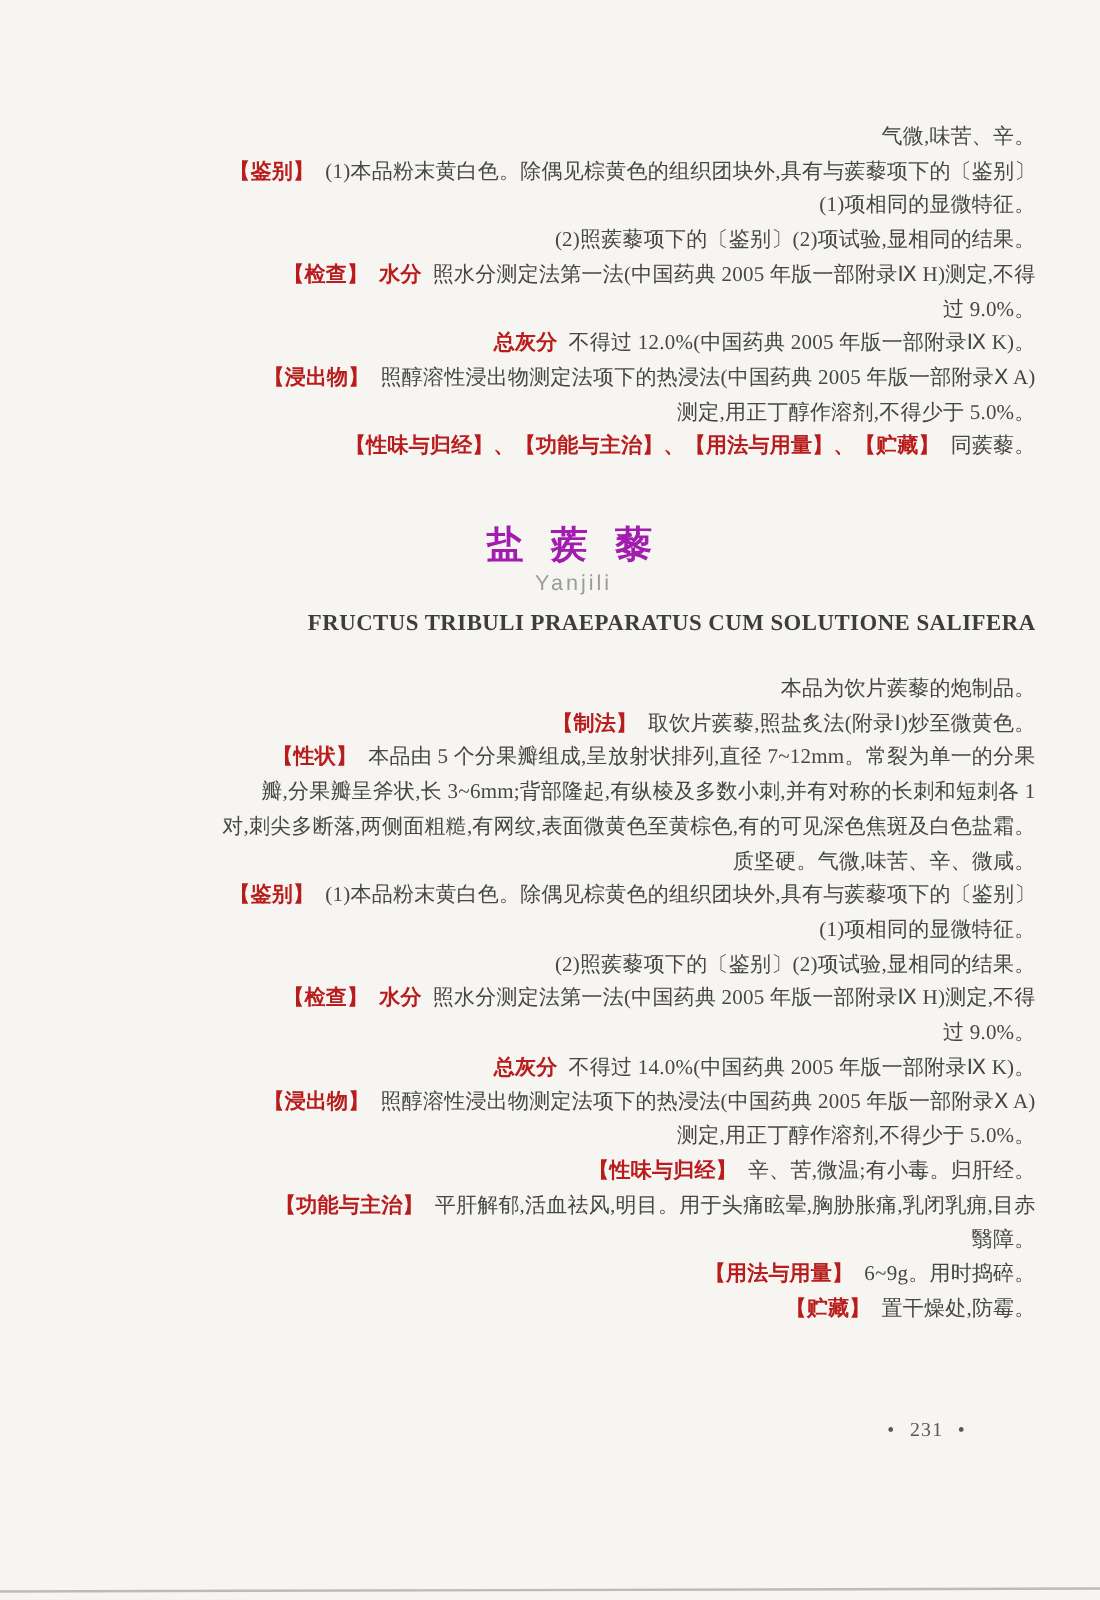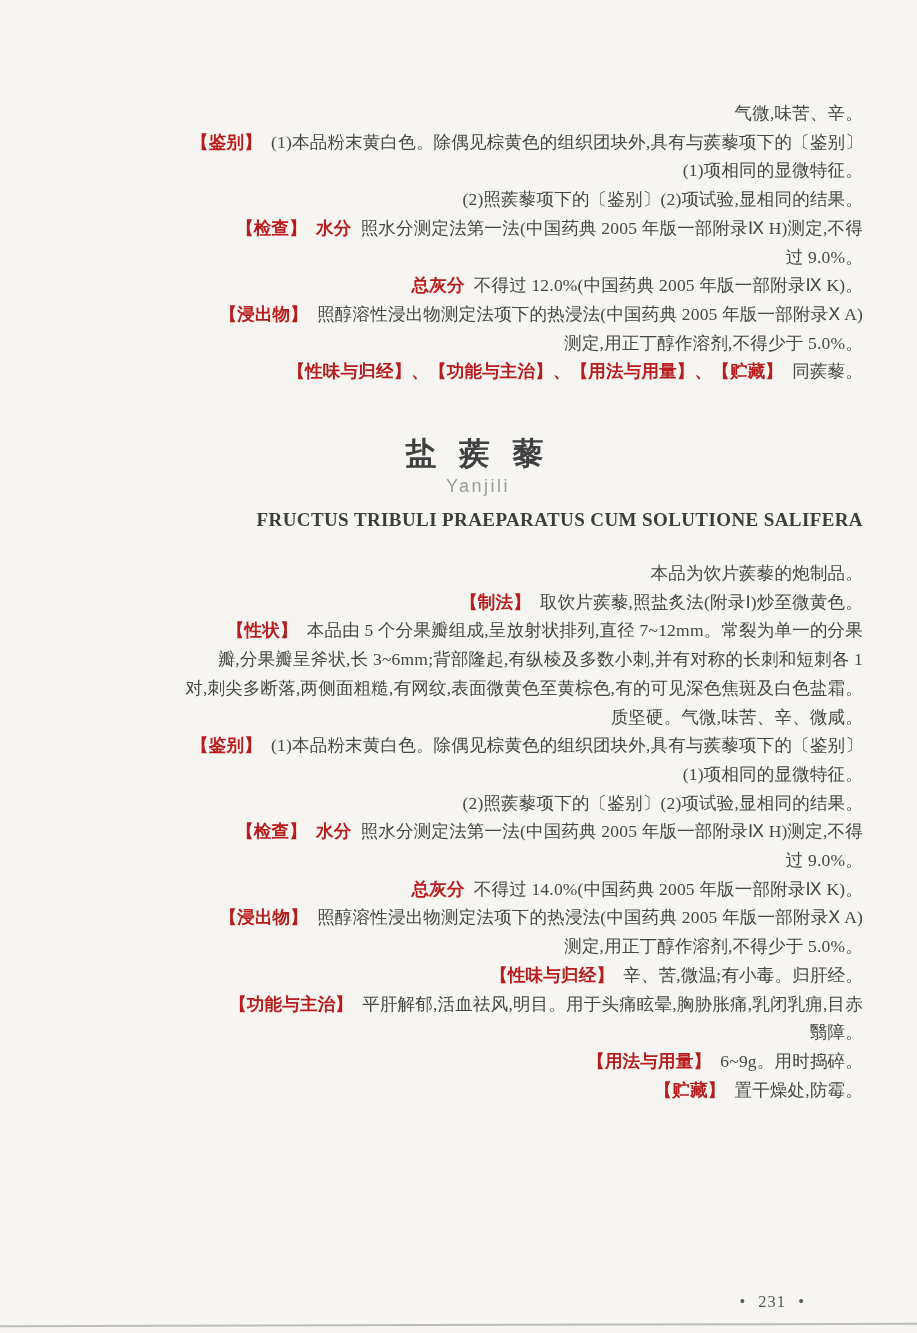--- a/index.html
+++ b/index.html
@@ -36,21 +36,21 @@
     color:#b91c1c;
   }
   .title-block { text-align:center; }
   .cn-title {
     margin:50px 0 0 0;
     font-family:"Liberation Sans", sans-serif;
     font-weight:700;
     font-size:31px;
     line-height:36px;
     letter-spacing:7px;
-    color:#404040;
+    color:#a21caf;
   }
   .pinyin {
     margin:2px 0 0 0;
     font-family:"Liberation Sans", sans-serif;
     font-size:18px;
     line-height:24px;
     letter-spacing:2.5px;
     color:#9b9b9b;
   }
   .latin {
@@ -59,21 +59,21 @@
     font-weight:700;
     font-size:19px;
     line-height:26px;
     letter-spacing:0.4px;
     color:#3d3d3d;
     text-align:right;
   }
   .sec2 { margin-top:26px; }
   .footer {
     position:absolute;
-    top:1292px;
+    top:1182px;
     right:112px;
     font-size:16.5px;
     letter-spacing:1px;
     word-spacing:7px;
     color:#585858;
   }
   .scan-edge {
     position:absolute;
     left:-4px; right:-4px;
     top:1324px;

